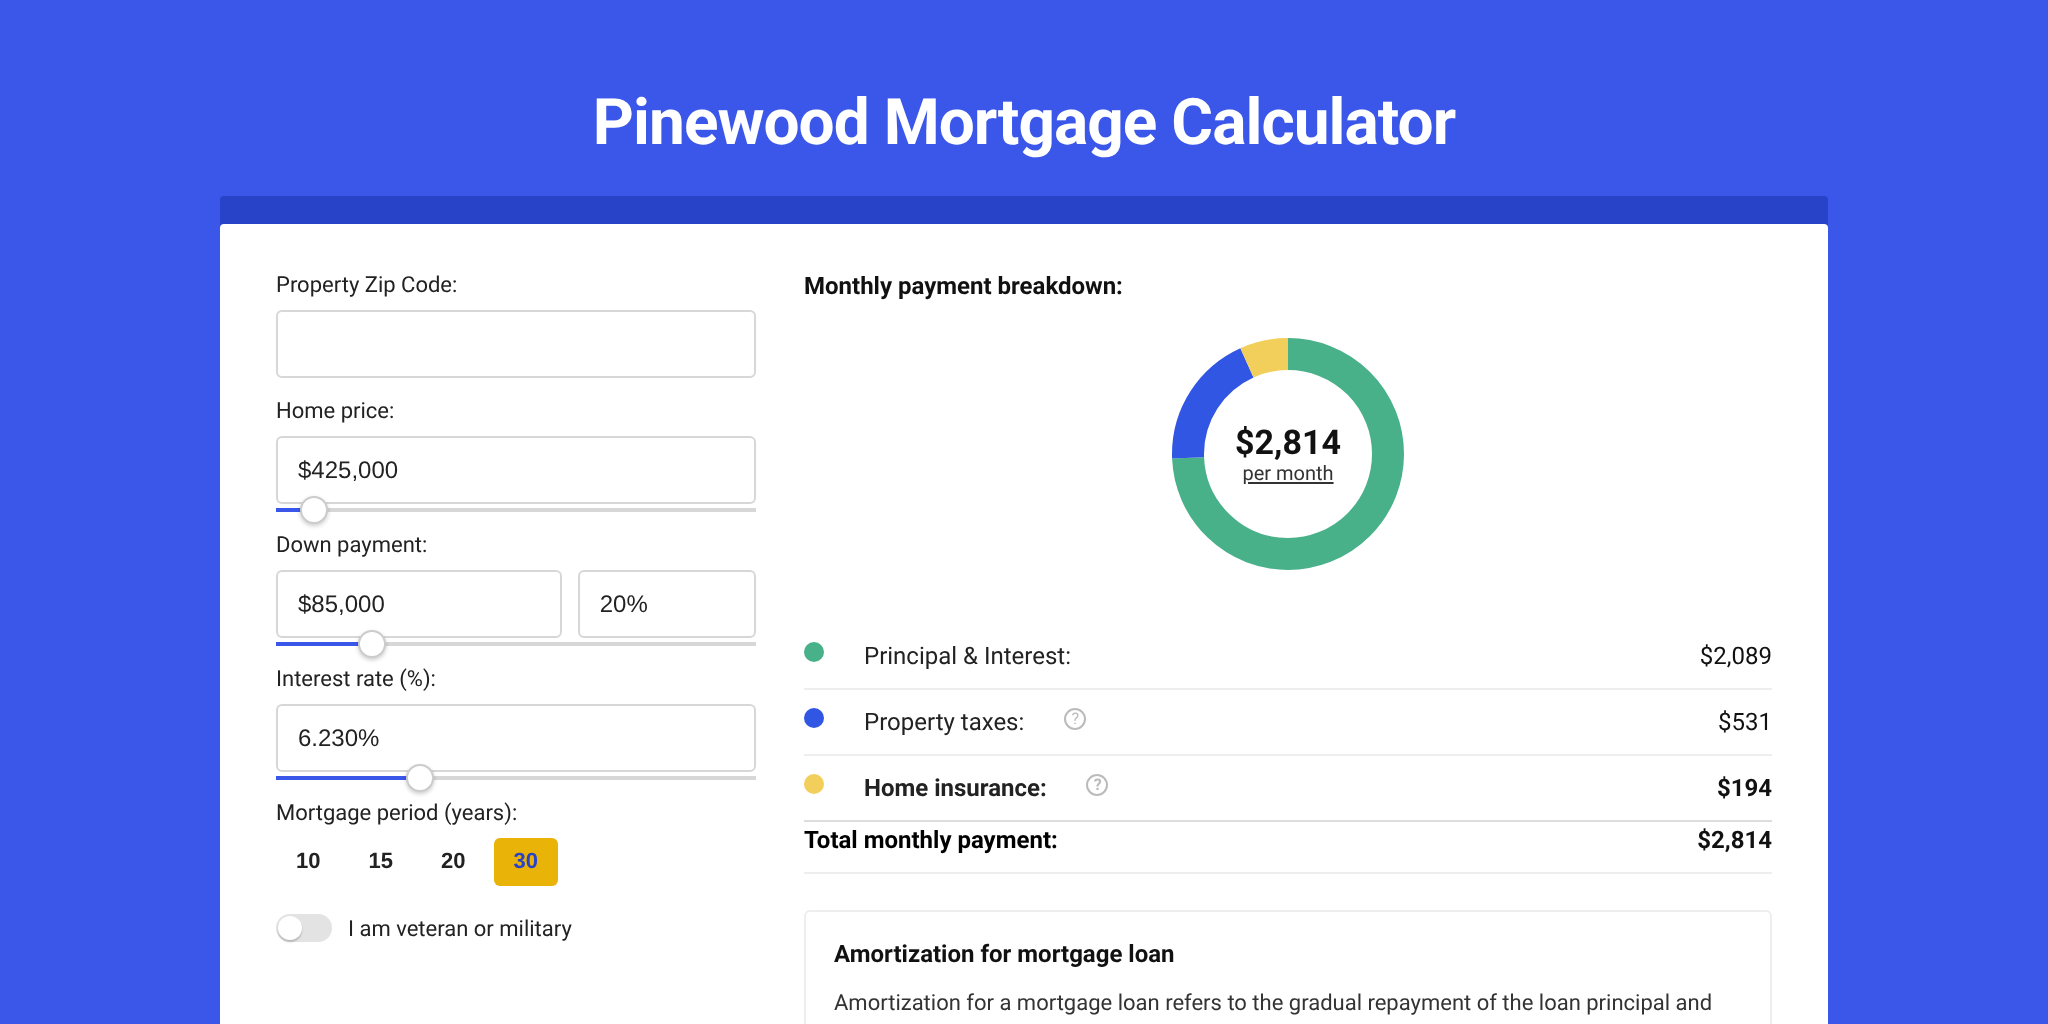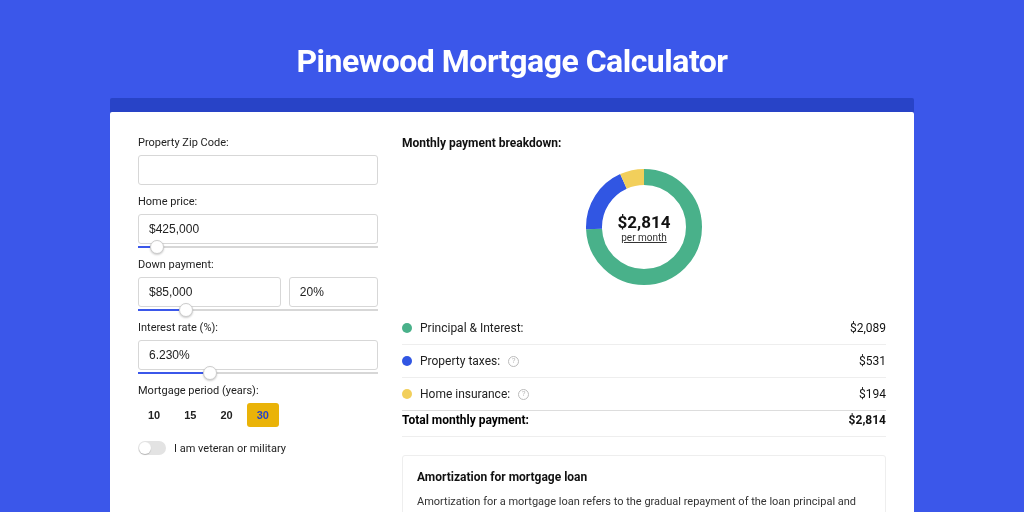--- a/index.html
+++ b/index.html
@@ -41,21 +41,21 @@
     font-size: 11px;
     color: #222;
     display: block;
     margin-bottom: 6px;
   }
   .input {
     width: 100%;
     height: 30px;
     border: 1px solid #d7d7d7;
     border-radius: 3px;
-    padding: 0 10px;
+    padding: 16px 10px;
     font-size: 12px;
     color: #222;
     background: #fff;
   }
   .slider-track {
     position: relative;
     height: 2px;
     background: #d7d7d7;
     margin-top: 2px;
   }
@@ -117,22 +117,22 @@
   }
   .donut-amount { font-size: 17px; font-weight:700; color:#111; }
   .donut-sub { font-size: 10px; color:#333;text-decoration:underline; }
 
   .legend-row {
     display:flex; align-items:center; justify-content:space-between;
     padding: 9px 0;
     font-size: 12px;
     border-bottom: 1px solid #eee;
   }
-  .legend-row:last-of-type { border-bottom: none; }
-  .legend-left { display:flex; align-items:center; gap:8px; color:#222;}
+  .legend-row:last-of-type { border-bottom: none; font-weight: bold; }
+  .legend-left { display:flex; gap:20px; color:#222;}
   .dot { width:10px; height:10px; border-radius:50%; display:inline-block; }
   .info-icon {
     width:11px; height:11px; border:1px solid #bbb; border-radius:50%;
     display:inline-flex; align-items:center; justify-content:center;
     font-size:8px; color:#bbb; line-height:1;
   }
   .legend-val { color:#111; }
   .total-row { font-weight:700; padding-top: 2px; border-top: 1px solid #ddd; }
 
   .amort-card {

